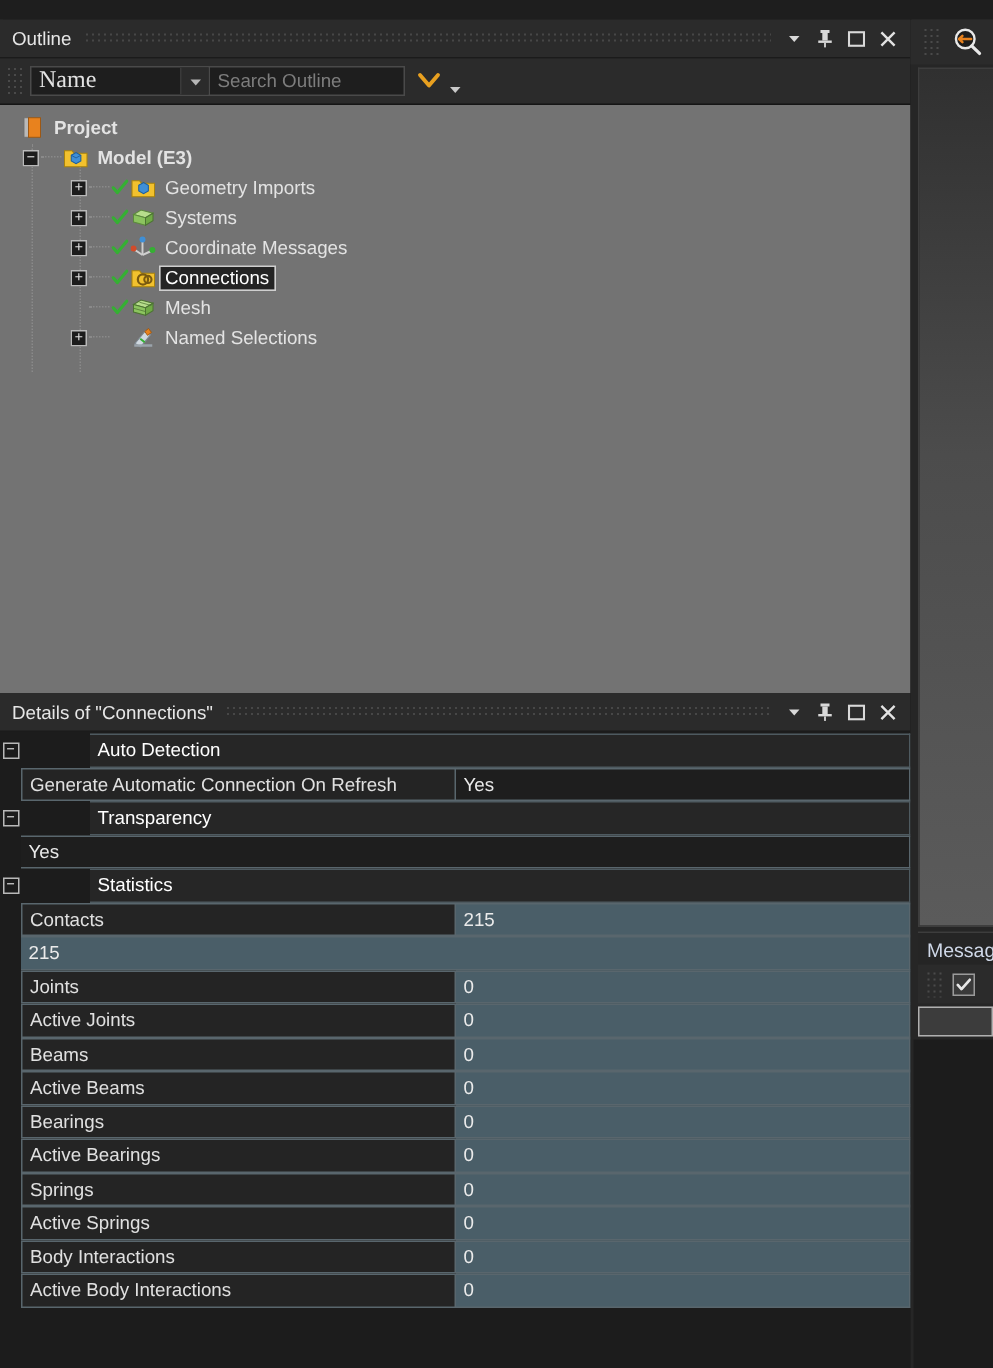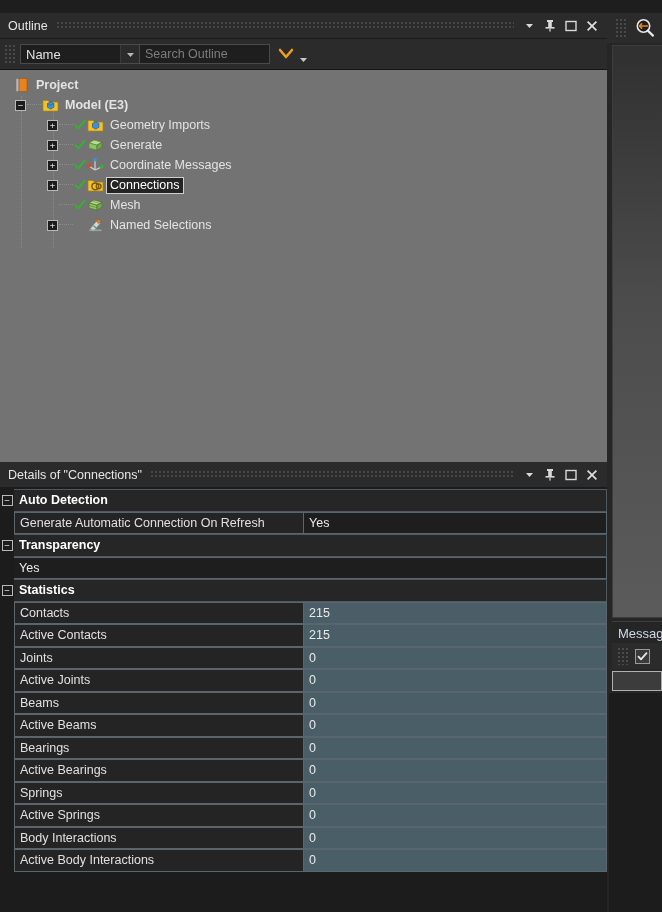--- a/index.html
+++ b/index.html
@@ -49,21 +49,21 @@
   }
   .tb-grip{
     width:12px;height:20px;margin-right:4px;
     background-image:radial-gradient(#4a4a4a 0.8px, transparent 0.9px);
     background-size:4px 4px;
   }
   .combo{
     height:20px;width:120px;display:flex;align-items:center;
     background:#1e1e1e;border:1px solid #4a4a4a;box-sizing:border-box;
   }
-  .combo .cval{flex:1;padding-left:5px;font-size:13px;color:#e2e2e2;white-space:nowrap;overflow:hidden;}
+  .combo .cval{flex:1;padding-left:5px;font-size:16px;color:#e2e2e2;white-space:nowrap;overflow:hidden;font-family:Liberation Serif, serif;}
   .combo .cbtn{
     width:18px;height:18px;display:flex;align-items:center;justify-content:center;
     border-left:1px solid #3a3a3a;background:#2b2b2b;
   }
   .searchbox{
     height:20px;width:130px;box-sizing:border-box;
     background:#1e1e1e;border:1px solid #4a4a4a;border-left:none;
     color:#7d7d7d;font-size:12.5px;
     padding-left:5px;outline:none;
     font-family:"Liberation Sans",sans-serif;
@@ -112,21 +112,21 @@
   }
   .dexp .box{
     width:11px;height:11px;box-sizing:border-box;border:1px solid #b9b9b9;
     background:#1c1c1c;display:flex;align-items:center;justify-content:center;
     font-size:9px;line-height:9px;color:#dcdcdc;font-family:"DejaVu Sans Mono",monospace;
     cursor:pointer;
   }
   .dgroup .gname{
     flex:1;display:flex;align-items:center;padding-left:5px;
     background:#262626;border:1px solid #4e5a60;border-left:none;
-    font-weight:bold;color:#ffffff;box-sizing:border-box;
+    font-weight:normal;color:#ffffff;box-sizing:border-box;margin-left:46px;
   }
   .dprop .pname{
     width:290px;flex:0 0 290px;display:flex;align-items:center;padding-left:5px;
     background:#242424;border:1px solid #59666d;box-sizing:border-box;
     color:#e0e0e0;overflow:hidden;
   }
   .dprop .pval{
     flex:1;display:flex;align-items:center;padding-left:5px;
     border:1px solid #59666d;border-left:none;box-sizing:border-box;
     color:#eaeaea;
@@ -288,21 +288,21 @@
               <path d="M1.5 6.2 L4.3 9.4 L10.5 1.8" stroke="#35b033" stroke-width="2.1" fill="none" stroke-linecap="round" stroke-linejoin="round"></path>
             </svg>
         </span>
         <span class="tico">
           <svg width="17" height="16" viewBox="0 0 17 16">
             <path d="M2 6 l5-3 8 2.2 -5 3 Z" fill="#b7dd8c" stroke="#5d8a3e" stroke-width="0.7"></path>
             <path d="M2 6 v5 l8 2.2 v-5 Z" fill="#8cc45f" stroke="#5d8a3e" stroke-width="0.7"></path>
             <path d="M10 8.2 l5-3 v5 l-5 3 Z" fill="#6faa45" stroke="#4d7433" stroke-width="0.7"></path>
           </svg>
         </span>
-        <span class="lbl">Generate</span>
+        <span class="lbl">Systems</span>
       </div>
 
 
       <div class="trow">
         <span class="spacer" style="width:47px"></span>
         <span class="expander">+</span>
         <span class="dots"></span>
         <span class="chk">
           <svg width="12" height="12" viewBox="0 0 12 12">
               <path d="M1.5 6.2 L4.3 9.4 L10.5 1.8" stroke="#35b033" stroke-width="2.1" fill="none" stroke-linecap="round" stroke-linejoin="round"></path>
@@ -444,21 +444,20 @@
         <span class="gname">Statistics</span>
       </div>
 
       <div class="drow dprop">
         <span class="dexp"></span>
         <span class="pname">Contacts</span>
         <span class="pval readonly">215</span>
       </div>
       <div class="drow dprop">
         <span class="dexp"></span>
-        <span class="pname">Active Contacts</span>
         <span class="pval readonly">215</span>
       </div>
       <div class="drow dprop">
         <span class="dexp"></span>
         <span class="pname">Joints</span>
         <span class="pval readonly">0</span>
       </div>
       <div class="drow dprop">
         <span class="dexp"></span>
         <span class="pname">Active Joints</span>

